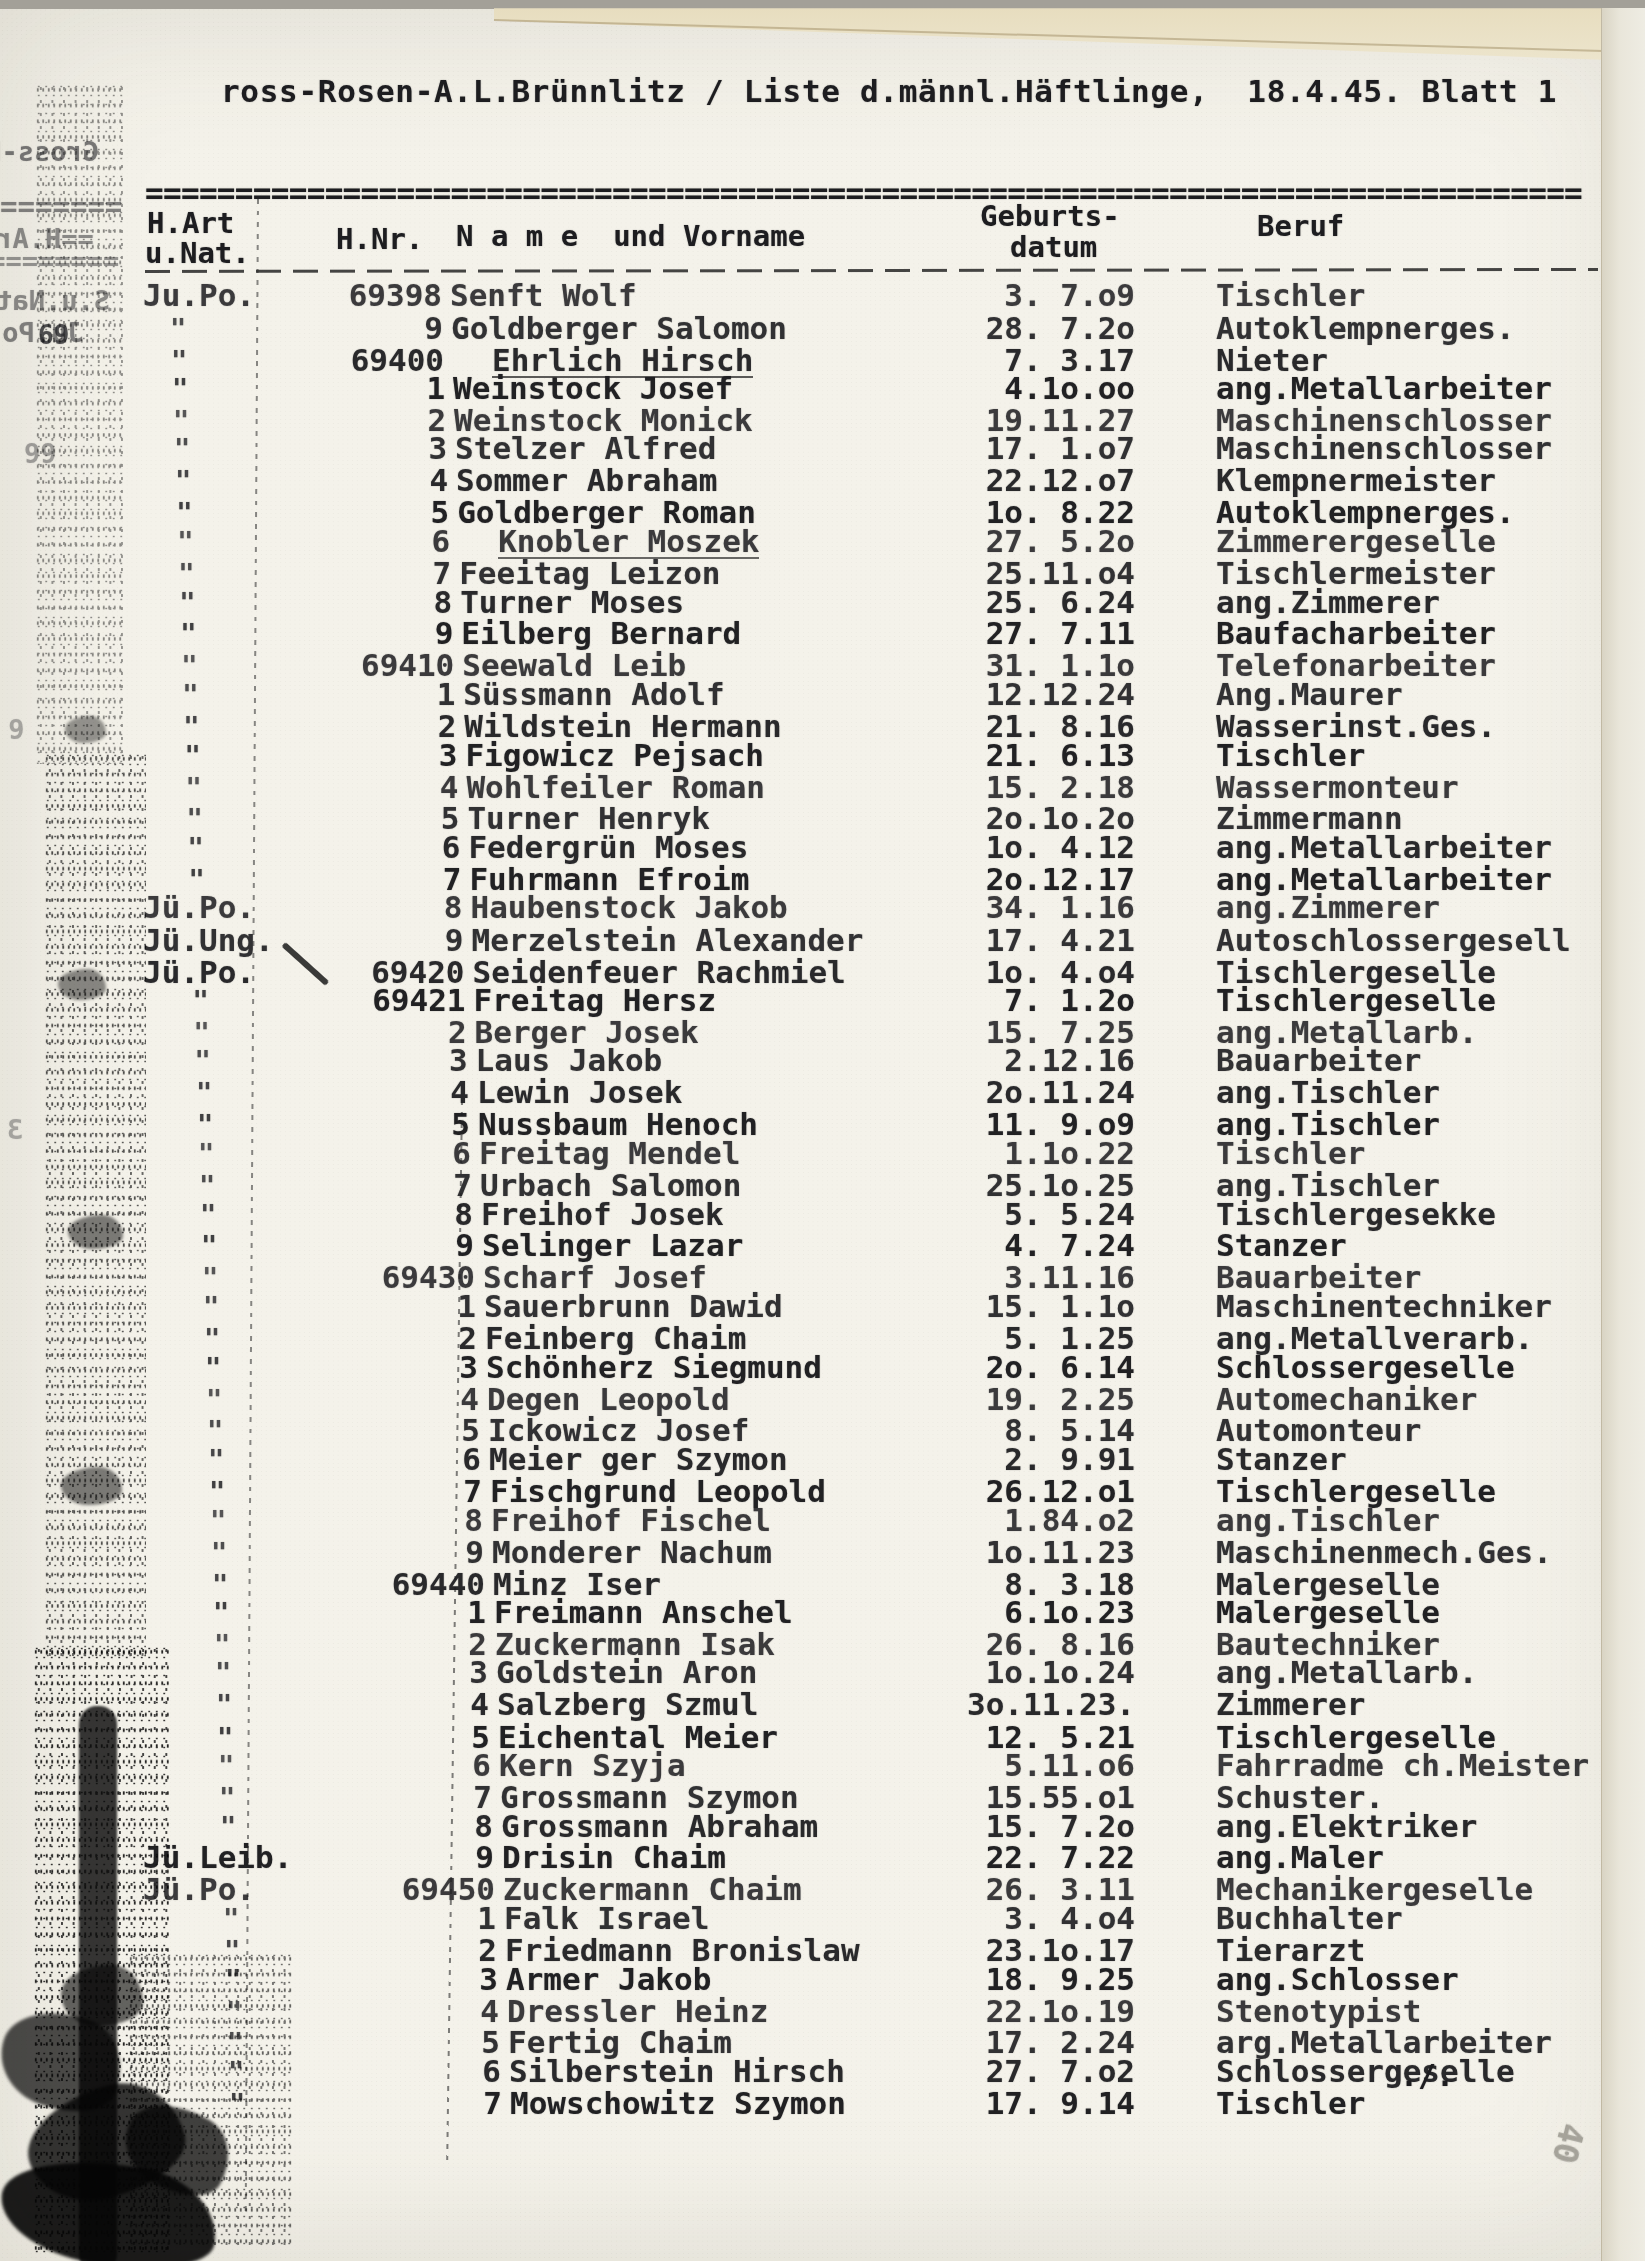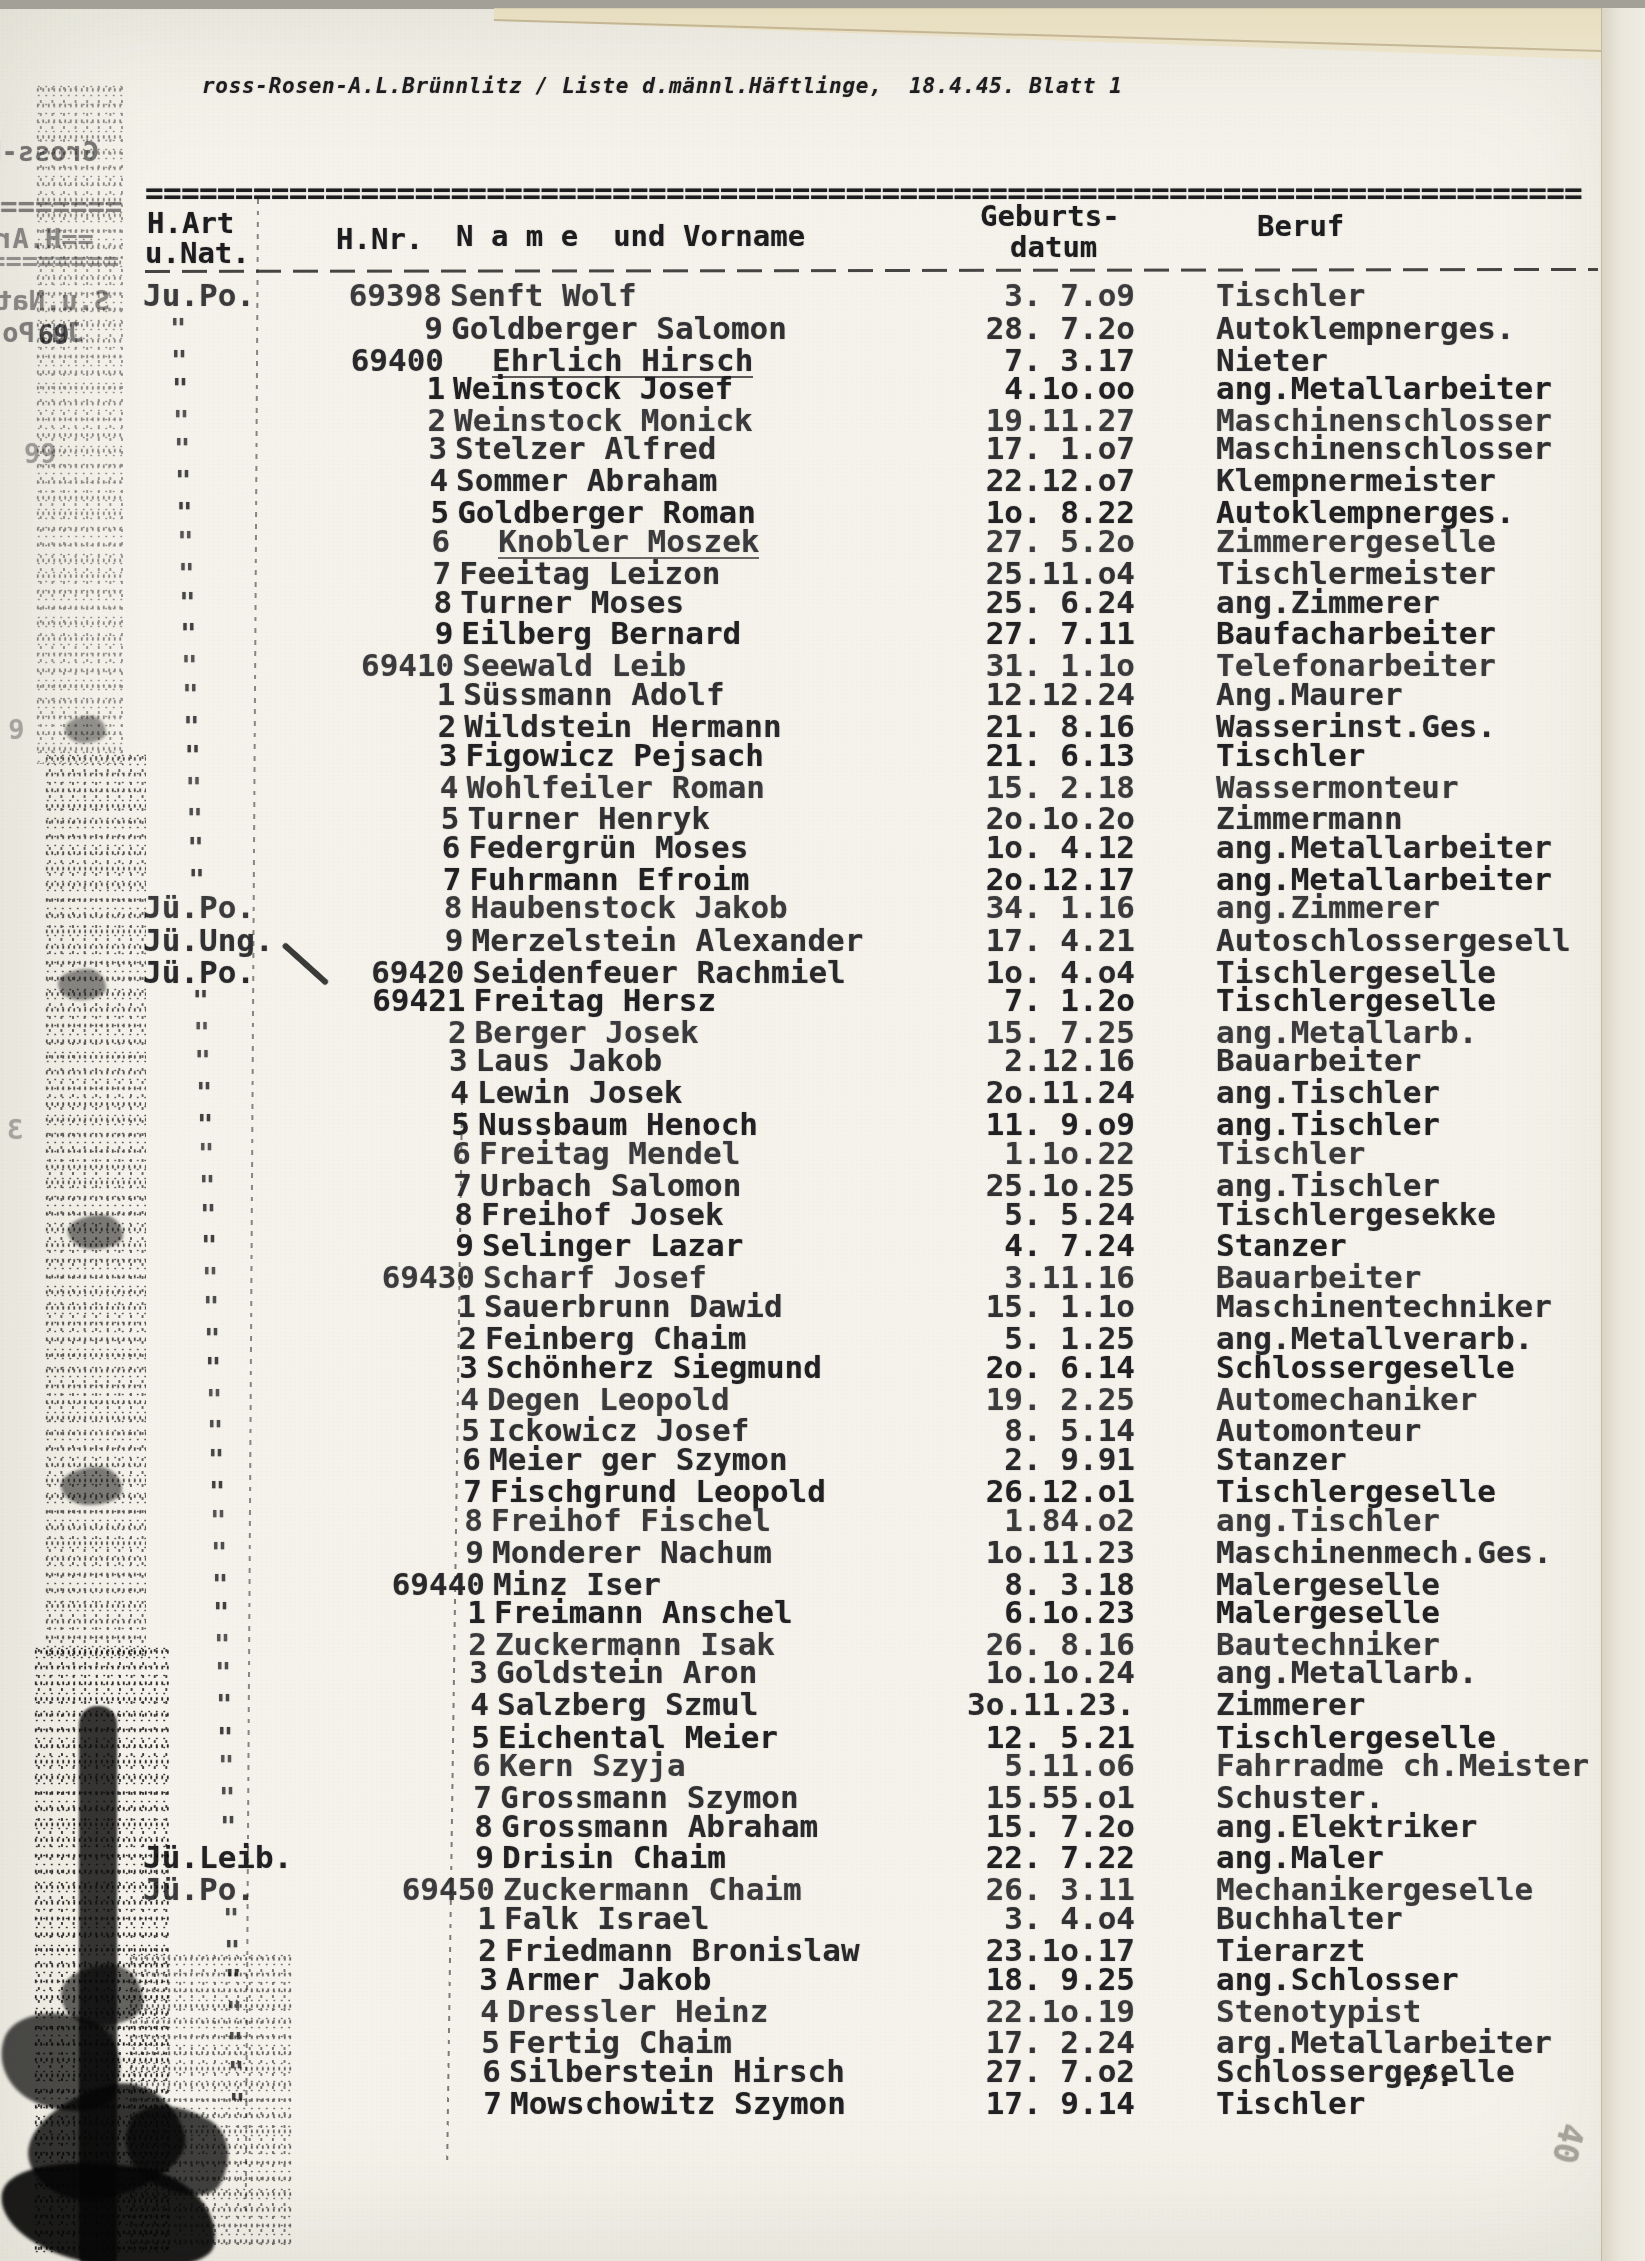--- a/index.html
+++ b/index.html
@@ -33,21 +33,21 @@
     background:rgba(150,130,88,.45);
     transform:rotate(1.6deg);transform-origin:left top;
   }
   .top-gray{position:absolute;left:0;top:0;width:1646px;height:9px;background:#a3a098;}
 
   .tw{
     font-weight:700;color:#1d1d20;
     text-shadow:0 0 1.4px rgba(30,30,30,.38);
     white-space:pre;position:absolute;line-height:1;
   }
-  .title{left:202px;top:76px;font-size:21px;letter-spacing:0.7px;filter:blur(0.2px);font-style:italic;}
+  .title{left:221px;top:76px;font-size:31px;letter-spacing:0.7px;filter:blur(0.2px);}
   .equals{left:145px;top:177px;font-size:31px;letter-spacing:-0.7px;width:1455px;overflow:hidden;filter:blur(0.3px);}
   .hdr{font-size:29px;filter:blur(0.2px);}
   #h-nat1{left:147px;top:209px;}
   #h-nat2{left:145px;top:239px;}
   #h-nr{left:336px;top:225px;}
   #h-name{left:456px;top:222px;}
   #h-geb1{left:980px;top:202px;}
   #h-geb2{left:1010px;top:233px;}
   #h-beruf{left:1257px;top:212px;}
   .dashrule{

